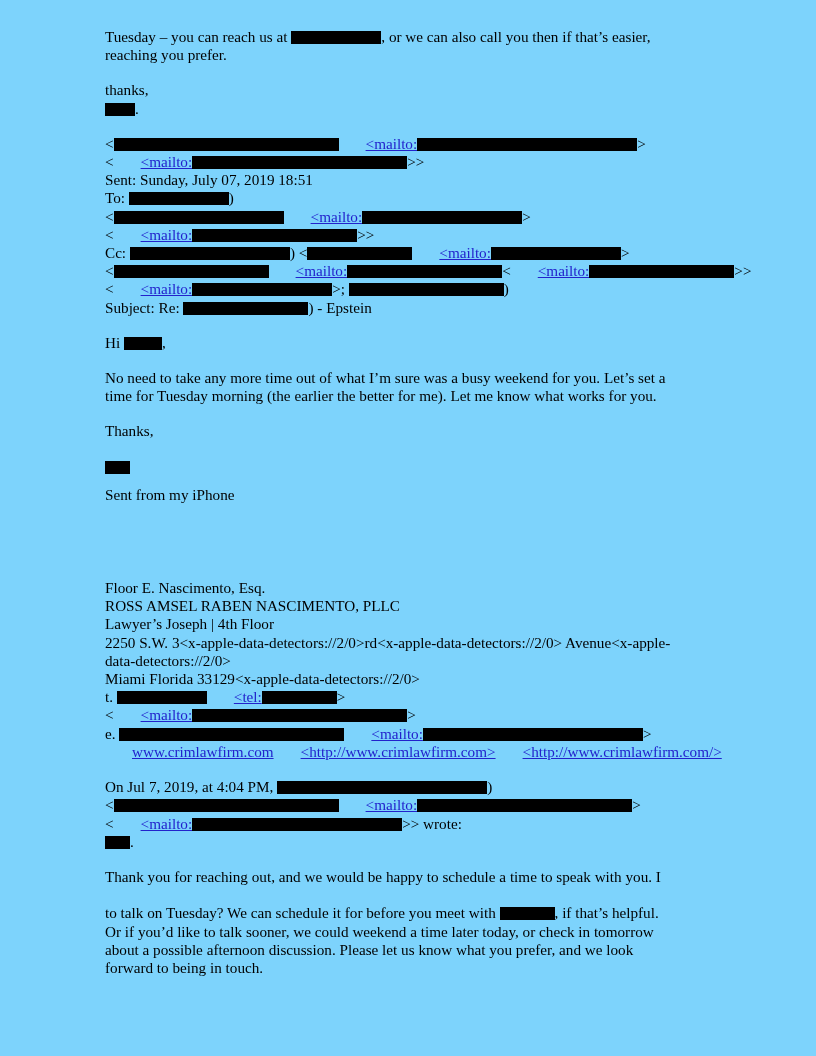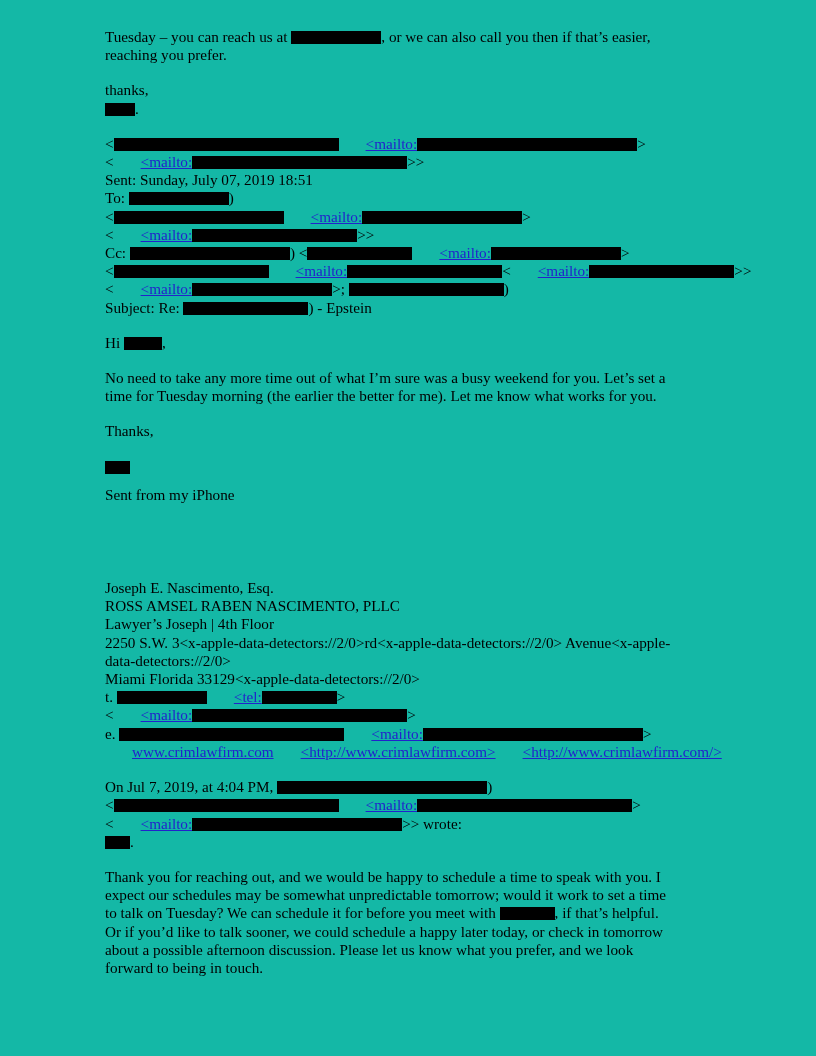--- a/index.html
+++ b/index.html
@@ -13,21 +13,21 @@
     font-family: "Liberation Serif", serif;
     color: #000000;
     position: relative;
     overflow: hidden;
   }
   .page {
     position: absolute;
     left: 0; top: 0;
     width: 816px;
     height: 1056px;
-    background: #14b8a6;
+    background: #7dd3fc;
     box-sizing: border-box;
     padding: 28px 105px 0 105px;
   }
   .doc-body {
     font-size: 15.2px;
     line-height: 18.2px;
   }
   p {
     margin: 0 0 0 0;
   }
@@ -139,21 +139,21 @@
     <div class="gap-sm"></div>
 
     <p class="para">
       <span>Sent from my iPhone</span>
     </p>
 
     <div class="gap-xl"></div>
     <div class="gap-md"></div>
 
     <div>
-      <div class="line">Joseph E. Nascimento, Esq.</div>
+      <div class="line">Floor E. Nascimento, Esq.</div>
       <div class="line">ROSS AMSEL RABEN NASCIMENTO, PLLC</div>
       <div class="line">Lawyer’s Joseph | 4th Floor</div>
       <div class="line">2250 S.W. 3&lt;x-apple-data-detectors://2/0&gt;rd&lt;x-apple-data-detectors://2/0&gt; Avenue&lt;x-apple-</div>
       <div class="line">data-detectors://2/0&gt;</div>
       <div class="line">Miami Florida 33129&lt;x-apple-data-detectors://2/0&gt;</div>
       <div class="line">
         <span>t.</span>
         <span class="blk" style="width:90px;"></span><span class="lnk">&lt;tel:</span><span class="blk" style="width:75px;"></span><span>&gt;</span>
       </div>
       <div class="line">
@@ -183,21 +183,21 @@
       </div>
       <div class="line">
         <span class="blk" style="width:25px;"></span><span>.</span>
       </div>
     </div>
 
     <div class="gap-md"></div>
 
     <p class="para">
       <span>Thank you for reaching out, and we would be happy to schedule a time to speak with you.  I</span><br>
-      <span>expect our schedules may be somewhat unpredictable tomorrow; would it work to set a time</span><br>
+      <br>
       <span>to talk on Tuesday?  We can schedule it for before you meet with </span><span class="blk" style="width:55px;"></span><span>, if that’s helpful.</span><br>
-      <span> Or if you’d like to talk sooner, we could schedule a happy later today, or check in tomorrow</span><br>
+      <span> Or if you’d like to talk sooner, we could weekend a time later today, or check in tomorrow</span><br>
       <span>about a possible afternoon discussion.  Please let us know what you prefer, and we look</span><br>
       <span>forward to being in touch.</span>
     </p>
 
   </div>
 </div>
 
 </body></html>

